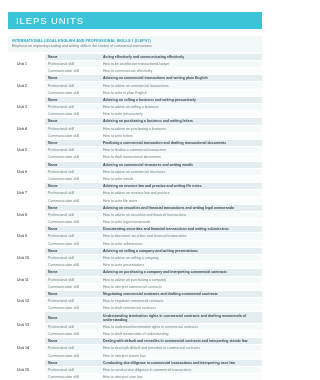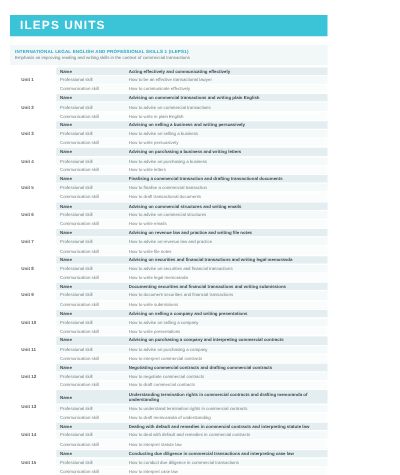--- a/index.html
+++ b/index.html
@@ -30,21 +30,21 @@
     margin-top: 12px;
     height: 17px;
     background: #3bc3d8;
     display: flex;
     align-items: center;
     padding-left: 8px;
   }
   .title-bar-text {
     color: #ffffff;
     font-size: 9.5px;
-    font-weight: bold;
+    font-weight: normal;
     letter-spacing: 0.9px;
     text-align: center;
   }
 
   
   .section {
     margin-top: 7px;
     background: #f2f7f8;
     padding: 2.5px 4px 3px 4px;
   }

